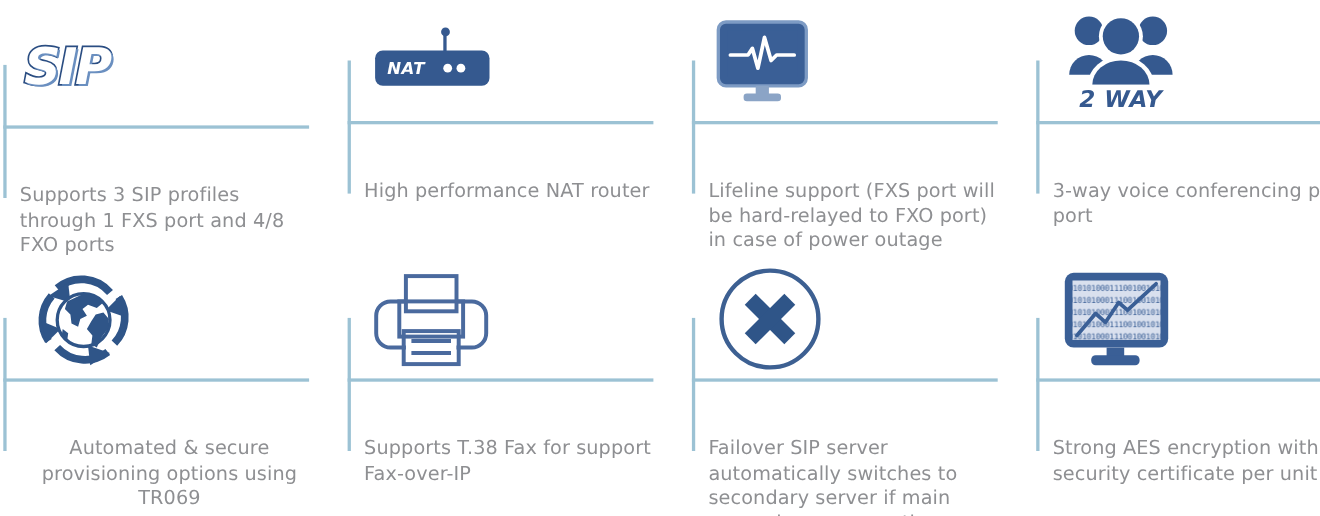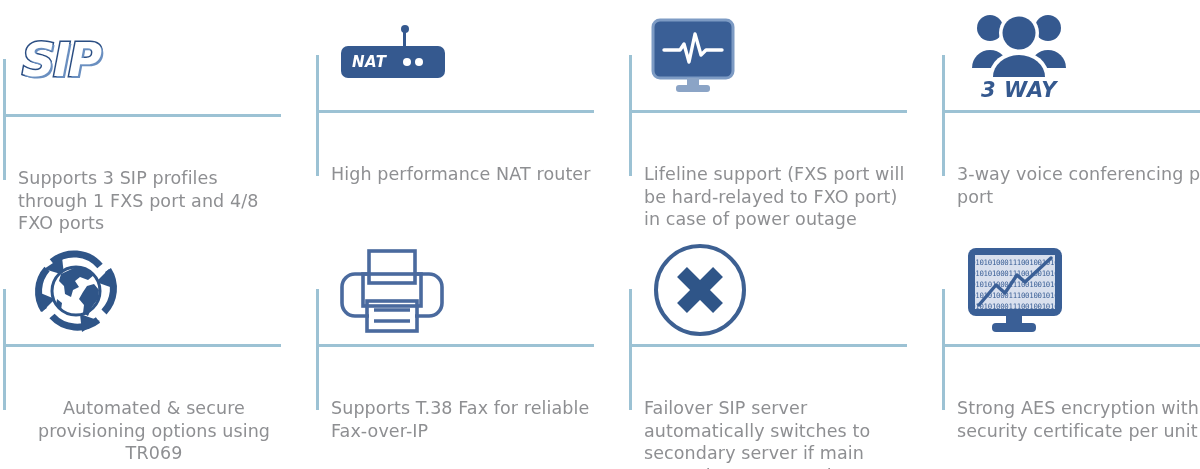--- a/index.html
+++ b/index.html
@@ -176,21 +176,21 @@
           </g>
           <g fill="#ffffff">
             <circle cx="52" cy="22" r="20"></circle>
             <path d="M22 66 a30 26 0 0 1 60 0 z"></path>
           </g>
           <g fill="#35598f">
             <circle cx="52" cy="22" r="16.5"></circle>
             <path d="M26 66 a26 22 0 0 1 52 0 z"></path>
           </g>
         </svg>
-        <div class="threeway-label">3 WAY</div>
+        <div class="threeway-label">2 WAY</div>
       </div>
     </div>
     <div class="caption">3-way voice conferencing per port</div>
   </div>
 
   <div class="cell" style="left:0px;top:234px;text-align:center;">
     <div class="vline"></div>
     <div class="hline"></div>
     <div class="icon-area">
       <div class="icon-box" style="margin-left:10px;">
@@ -230,21 +230,21 @@
             <path d="M30 31 H16 a13 13 0 0 0 -13 13 v16 a13 13 0 0 0 13 13 H30"></path>
             <path d="M76 31 H90 a13 13 0 0 1 13 13 v16 a13 13 0 0 1 -13 13 H76"></path>
             <rect x="24" y="31" width="58" height="32"></rect>
             <rect x="28" y="58" width="50" height="30"></rect>
             <line x1="35" y1="67" x2="71" y2="67"></line>
             <line x1="35" y1="78" x2="71" y2="78"></line>
           </g>
         </svg>
       </div>
     </div>
-    <div class="caption">Supports T.38 Fax for reliable Fax-over-IP</div>
+    <div class="caption">Supports T.38 Fax for support Fax-over-IP</div>
   </div>
 
   <div class="cell" style="left:626px;top:234px;">
     <div class="vline"></div>
     <div class="hline"></div>
     <div class="icon-area">
       <div class="icon-box" style="margin-left:12px;">
         <svg width="96" height="96" viewBox="0 0 96 96">
           <circle cx="48" cy="48" r="44" fill="none" stroke="#3d6092" stroke-width="4"></circle>
           <g stroke="#2f5588" stroke-width="14" stroke-linecap="butt">

